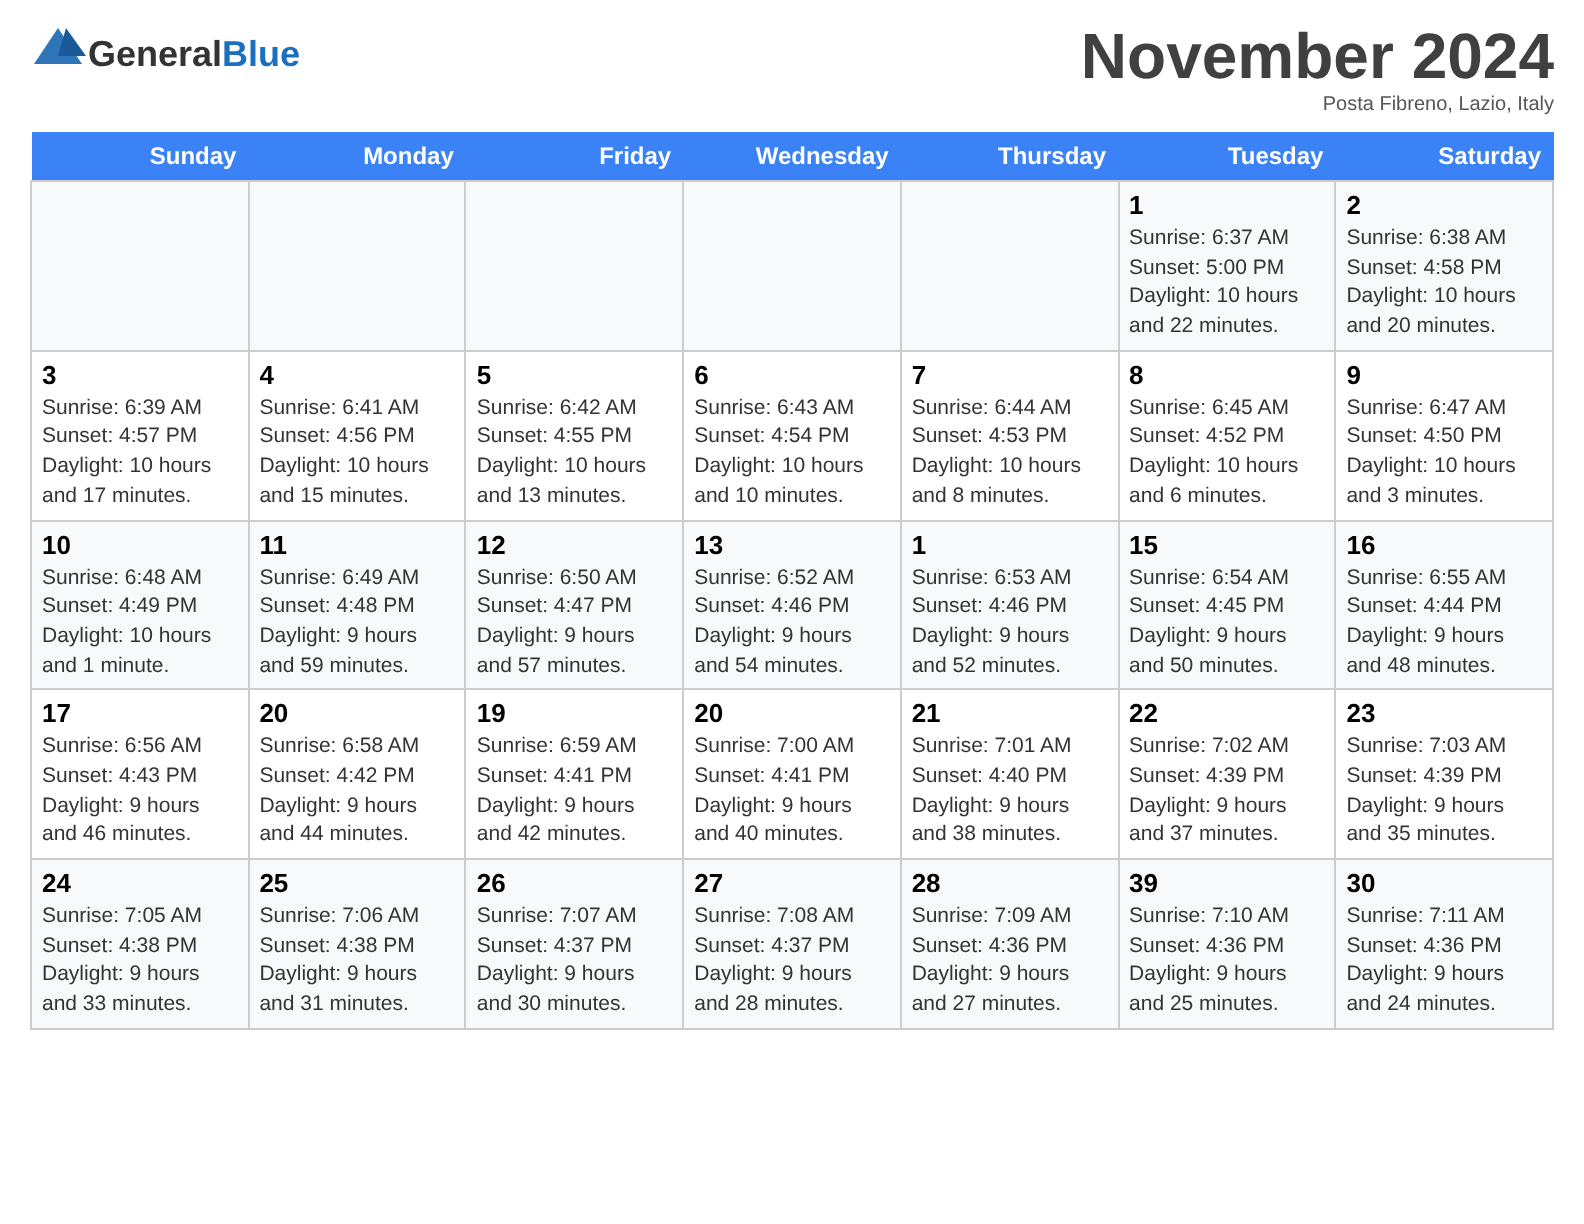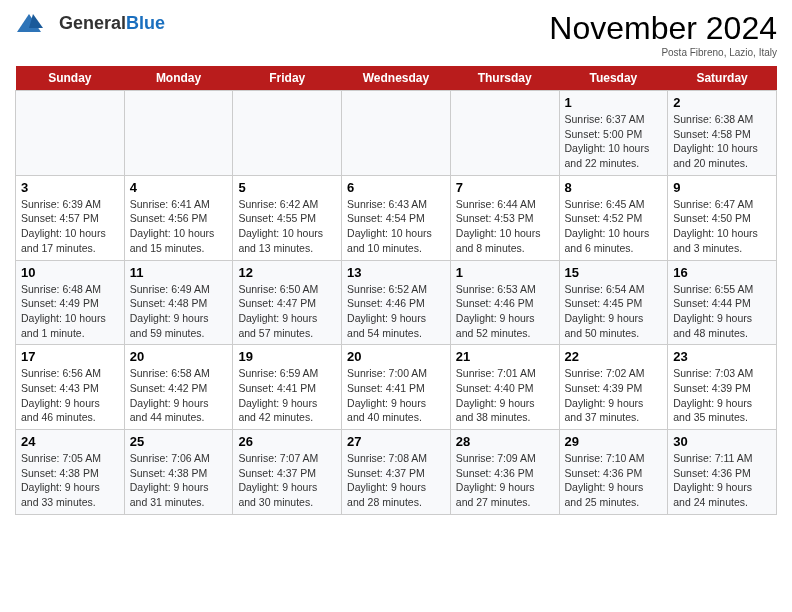--- a/index.html
+++ b/index.html
@@ -11,56 +11,56 @@
       padding: 10px 15px;
     }
     .header {
       display: flex;
       justify-content: space-between;
       align-items: flex-start;
       margin-bottom: 8px;
     }
     .logo {
       display: flex;
-      align-items: center;
-      gap: 16px;
+      align-items: flex-end;
+      gap: 1px;
     }
     .logo-text {
       font-size: 18px;
       font-weight: bold;
       line-height: 1.1;
     }
     .logo-general { color: #333; }
     .logo-blue { color: #1a6fbf; }
     .logo-icon {
       width: 28px;
       height: 28px;
     }
     .title-block {
       text-align: right;
     }
     .month-title {
       font-size: 32px;
-      color: #000000;
-      font-weight: normal;
+      color: #404040;
+      font-weight: bold;
     }
     .location-subtitle {
       font-size: 10px;
       color: #555;
       text-align: right;
     }
     table {
       width: 100%;
       border-collapse: collapse;
       font-size: 11px;
     }
     thead th {
-      background-color: #b91c1c;
+      background-color: #3b82f6;
       color: #fff;
-      text-align: center;
+      text-align: right;
       padding: 5px 6px;
       font-size: 12px;
       font-weight: bold;
       margin-left: 16px;
     }
     tbody td {
       border: 1px solid #ccc;
       vertical-align: top;
       padding: 4px 5px;
       width: 14.28%;
@@ -238,21 +238,21 @@
         </td>
         <td>
           <div class="day-number">27</div>
           <div class="day-info">Sunrise: 7:08 AM<br>Sunset: 4:37 PM<br>Daylight: 9 hours and 28 minutes.</div>
         </td>
         <td>
           <div class="day-number">28</div>
           <div class="day-info">Sunrise: 7:09 AM<br>Sunset: 4:36 PM<br>Daylight: 9 hours and 27 minutes.</div>
         </td>
         <td>
-          <div class="day-number">29</div>
+          <div class="day-number">39</div>
           <div class="day-info">Sunrise: 7:10 AM<br>Sunset: 4:36 PM<br>Daylight: 9 hours and 25 minutes.</div>
         </td>
         <td>
           <div class="day-number">30</div>
           <div class="day-info">Sunrise: 7:11 AM<br>Sunset: 4:36 PM<br>Daylight: 9 hours and 24 minutes.</div>
         </td>
       </tr>
     </tbody>
 </table>
 

